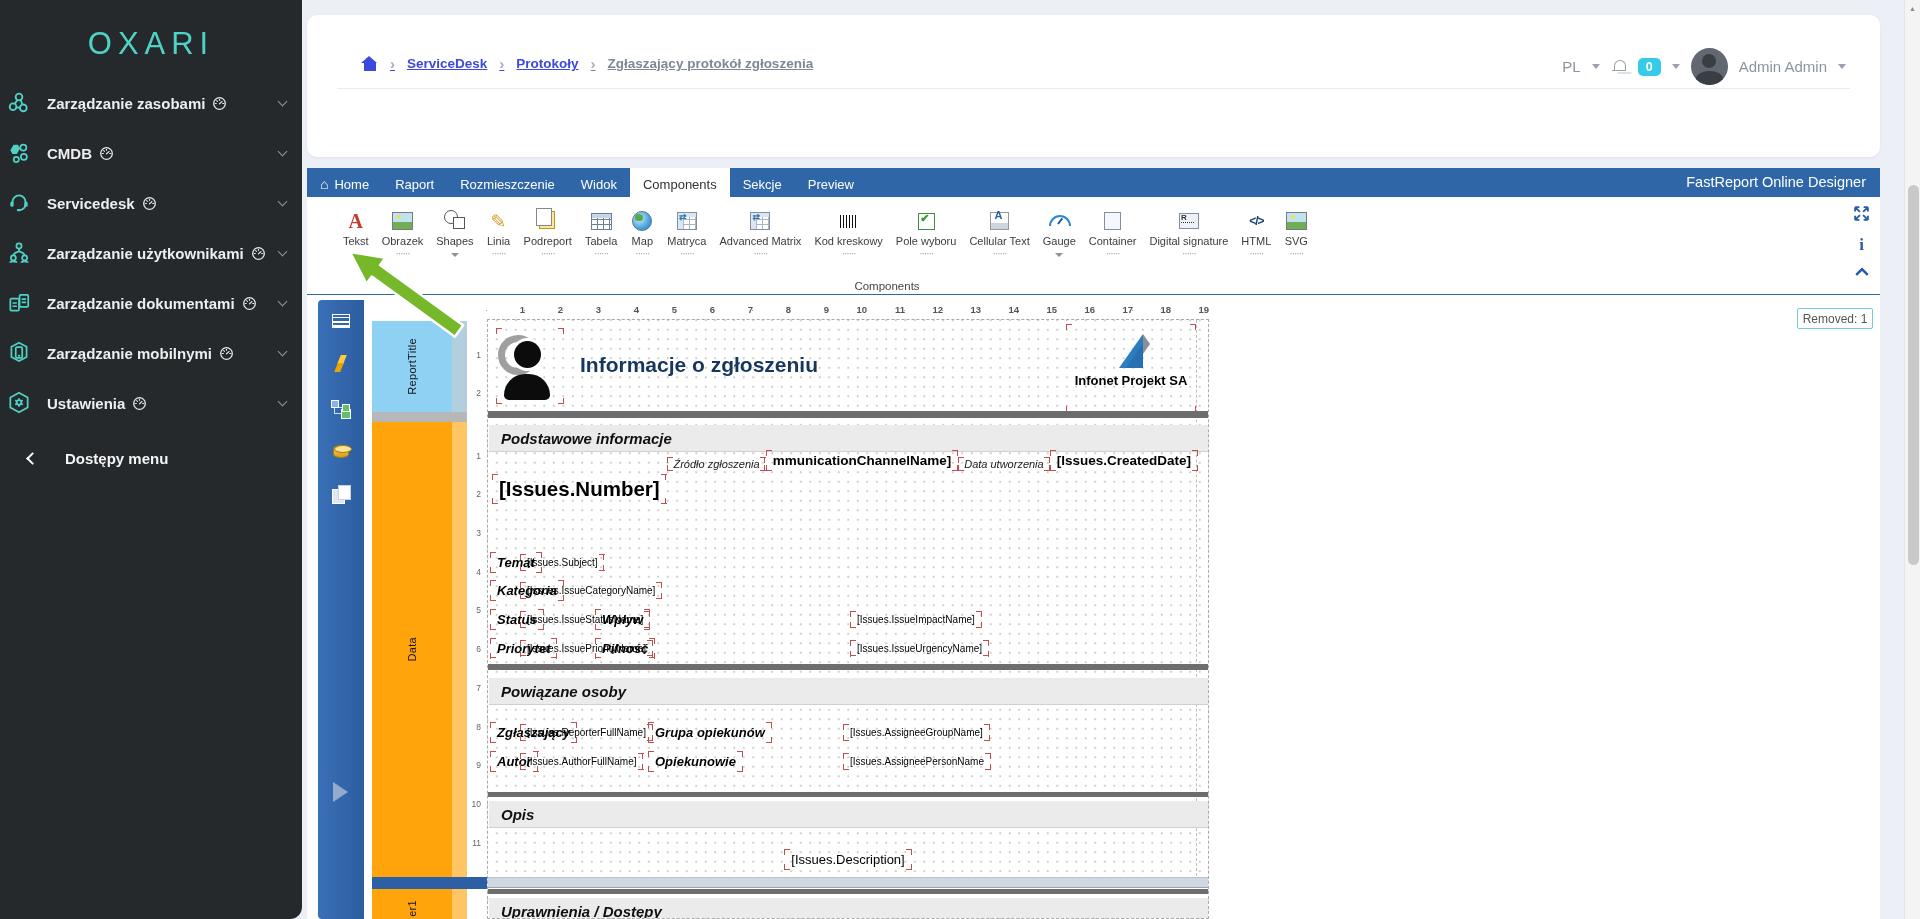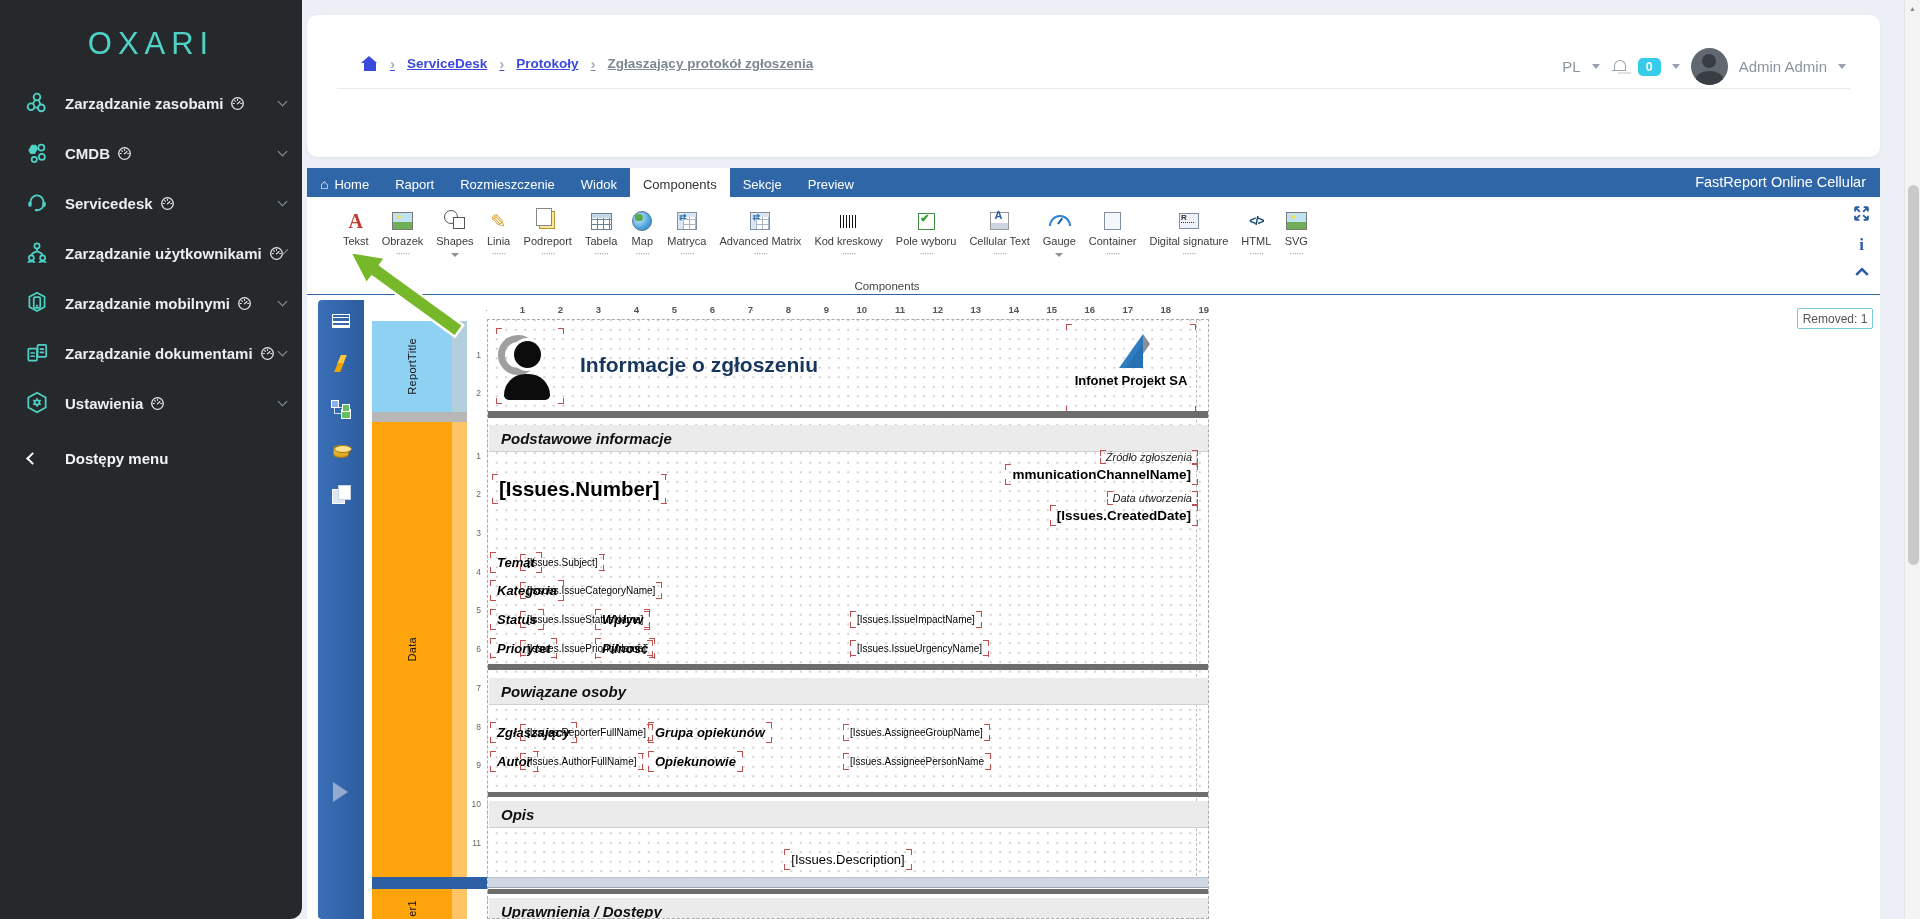--- a/index.html
+++ b/index.html
@@ -4,21 +4,21 @@
 <style>
   html,body{margin:0;padding:0;background:#e9ebf5;}
   #stage{position:relative;width:1920px;height:919px;overflow:hidden;background:#edeff7;
          font-family:"Liberation Sans",sans-serif;-webkit-font-smoothing:antialiased;}
   #stage *{box-sizing:border-box;}
 
   
   .sidebar{position:absolute;left:0;top:0;width:302px;height:919px;background:#26292b;border-radius:0 0 12px 0;}
   .logo{padding-top:26px;text-align:center;font-size:31px;letter-spacing:6px;color:#4fd1c5;font-weight:400;}
   .side-menu{position:absolute;top:78px;left:0;right:0;}
-  .side-item{display:flex;align-items:center;height:50px;padding:0 16px 0 24px;color:#eceef0;
+  .side-item{display:flex;align-items:center;height:50px;padding:0 16px 0 6px;color:#eceef0;
              font-weight:700;font-size:15px;cursor:pointer;}
   .si{width:26px;height:26px;flex:0 0 26px;color:#4fd1c5;}
   .si-label{margin-left:15px;white-space:nowrap;}
   .si-gauge{width:15px;height:15px;margin-left:7px;color:#e3e6e8;flex:0 0 15px;}
   .si-caret{margin-left:auto;width:7px;height:7px;border-right:1.7px solid #8e979e;
             border-bottom:1.7px solid #8e979e;transform:rotate(45deg);margin-top:-3px;}
   .side-toggle{position:absolute;top:438px;left:0;right:0;display:flex;align-items:center;
                padding:0 16px 0 28px;color:#f2f4f5;font-weight:700;font-size:15px;height:40px;cursor:pointer;}
   .chev-left{width:9px;height:9px;border-left:2.4px solid #fff;border-bottom:2.4px solid #fff;
              transform:rotate(45deg);margin-right:28px;}
@@ -188,21 +188,21 @@
                    border-radius:22px 22px 5px 5px;}
   .rep-title{position:absolute;left:92px;top:33px;font-weight:700;font-size:21px;color:#17365d;}
   .rep-logo{position:absolute;left:578px;top:4px;width:130px;height:88px;text-align:center;padding-top:2px;}
   .rep-logo svg{display:block;margin:0 auto;}
   .logo-text{font-weight:700;font-size:13px;color:#000;margin-top:1px;}
 
   .gbar{position:absolute;left:0;width:720px;background:#6d6d6d;}
   .sect{position:absolute;left:1px;width:813px;height:27px;background:#ebebeb;border-bottom:1px solid #d0d0d0;
         display:flex;align-items:center;padding-left:12px;font-weight:700;font-style:italic;font-size:15px;color:#101010;}
 
-  .meta{position:absolute;right:10px;top:130px;display:flex;flex-direction:column;align-items:flex-end;}
+  .meta{position:absolute;right:10px;top:130px;display:flex;flex-direction:row;align-items:flex-end;}
   .mlabel{font-style:italic;font-size:11px;color:#1a1a1a;padding:1px 6px;}
   .mval{font-weight:700;font-size:13.5px;color:#000;}
   .issue-num{position:absolute;left:4px;top:154px;font-weight:700;font-size:20.5px;}
 
   .frows{position:absolute;left:2px;top:228px;width:716px;}
   .frow{display:grid;grid-template-columns:30px 75px 255px 32px 78px 1fr;align-items:center;height:28.6px;}
   .prows{position:absolute;left:2px;top:398px;width:716px;}
   .prow{display:grid;grid-template-columns:30px 128px 195px 32px 133px 1fr;align-items:center;height:29px;}
   .flbl{font-weight:700;font-style:italic;font-size:13px;justify-self:start;}
   .fval{font-size:10px;justify-self:start;}
@@ -331,34 +331,34 @@
           </svg>
           <span class="si-label">Zarządzanie użytkownikami</span>
           <svg class="si-gauge" viewBox="0 0 16 16">
             <use href="#si-gaugeb"></use>
           </svg>
           <span class="si-caret"></span>
         </div>
 
         <div class="side-item">
           <svg class="si" viewBox="0 0 24 24">
-            <use href="#si-mobile"></use>
-          </svg>
-          <span class="si-label">Zarządzanie mobilnymi</span>
+            <use href="#si-documents"></use>
+          </svg>
+          <span class="si-label">Zarządzanie dokumentami</span>
           <svg class="si-gauge" viewBox="0 0 16 16">
             <use href="#si-gaugeb"></use>
           </svg>
           <span class="si-caret"></span>
         </div>
 
         <div class="side-item">
           <svg class="si" viewBox="0 0 24 24">
-            <use href="#si-documents"></use>
-          </svg>
-          <span class="si-label">Zarządzanie dokumentami</span>
+            <use href="#si-mobile"></use>
+          </svg>
+          <span class="si-label">Zarządzanie mobilnymi</span>
           <svg class="si-gauge" viewBox="0 0 16 16">
             <use href="#si-gaugeb"></use>
           </svg>
           <span class="si-caret"></span>
         </div>
 
         <div class="side-item">
           <svg class="si" viewBox="0 0 24 24">
             <use href="#si-settings"></use>
           </svg>
@@ -429,21 +429,21 @@
         <div class="tab">
 
           <span>Sekcje</span>
         </div>
 
         <div class="tab">
 
           <span>Preview</span>
         </div>
       </div>
-    <div class="brand" style="position:absolute;right:0;top:0;color:#fff;">FastReport Online Cellular</div>
+    <div class="brand" style="position:absolute;right:0;top:0;color:#fff;">FastReport Online Designer</div>
     <div class="ribbon">
       <div class="ribbon-items">
 
           <div class="rb-item">
             <span class="rb-icon" data-icon="text"></span>
             <span class="rb-label">Tekst</span>
             <span class="rb-hint" data-hint="dots"></span>
           </div>
 
           <div class="rb-item">

